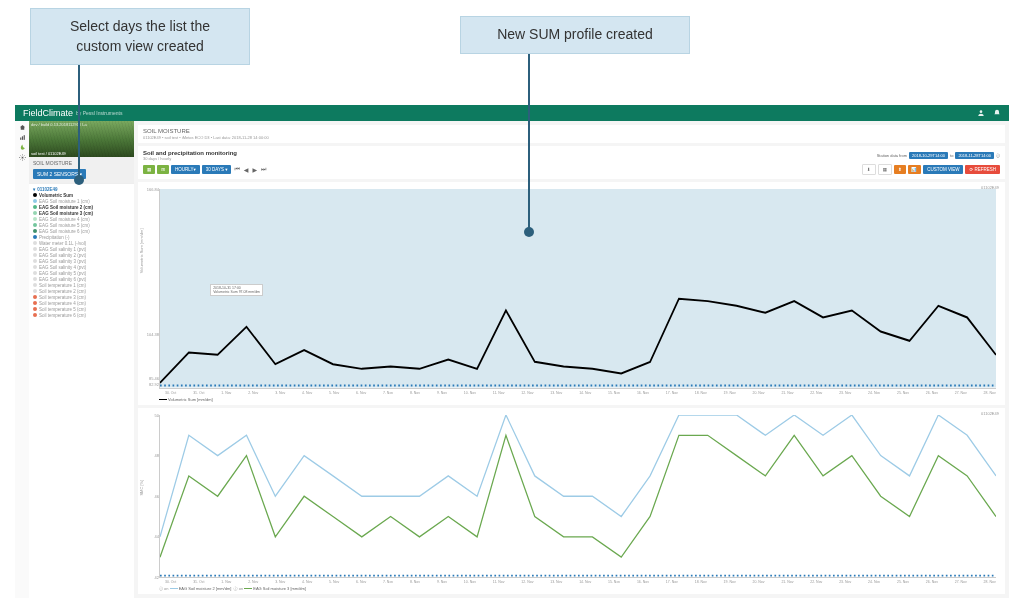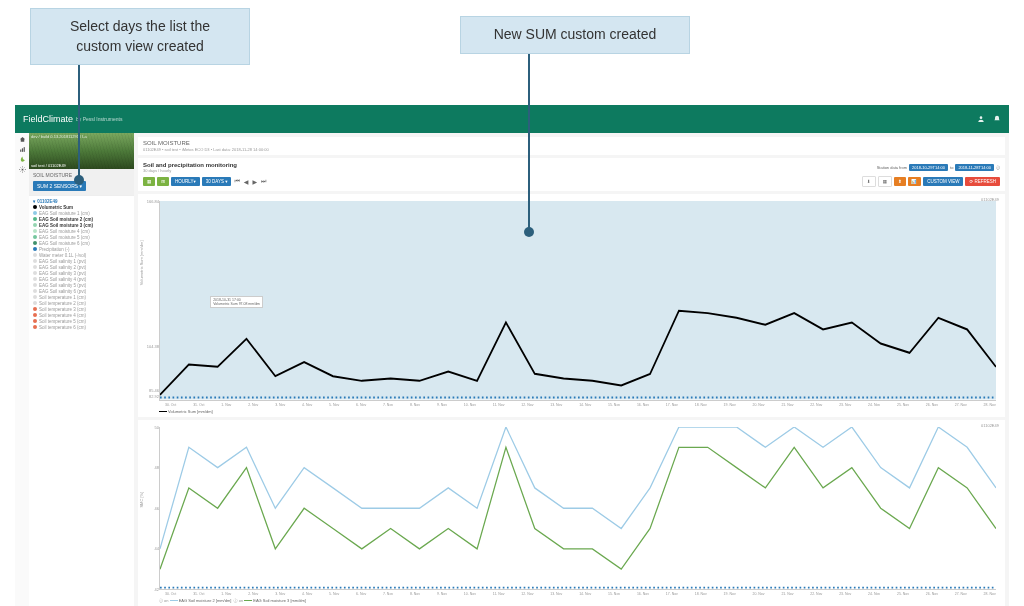--- a/index.html
+++ b/index.html
@@ -1,21 +1,21 @@
 <!DOCTYPE html>
 <html><head>
 <meta charset="utf-8">
 <style>
 *{margin:0;padding:0;box-sizing:border-box;font-family:Arial,sans-serif}
 body{background:#fff;width:1024px;height:606px;overflow:hidden;position:relative}
 .callout{position:absolute;background:#d4e6f1;border:1px solid #b8d4e3;padding:8px 16px;font-size:14px;color:#333;text-align:center;line-height:1.4;z-index:100}
 .callout-line{position:absolute;background:#2c5f7c;z-index:99}
 .callout-dot{position:absolute;width:10px;height:10px;border-radius:50%;background:#2c5f7c;z-index:99}
 .app-frame{position:absolute;left:15px;top:105px;right:15px;bottom:10px;background:#f0f0f0;font-size:6px}
-.header-bar{height:28px;background:#0d7a5f;display:flex;align-items:center;padding:0 8px;color:#fff}
+.header-bar{height:16px;background:#0d7a5f;display:flex;align-items:center;padding:0 8px;color:#fff}
 .header-bar .logo{font-size:9px;font-weight:300}
 .header-bar .sub{font-size:5px;opacity:.7;margin-left:3px}
 .header-right{margin-left:auto;display:flex;gap:8px}
 .header-icon{width:8px;height:8px;opacity:.9}
 .main-row{display:flex;height:calc(100% - 14px)}
 .icon-col{width:14px;background:#fafafa;display:flex;flex-direction:column;align-items:center;padding-top:3px;gap:3px}
 .icon-col .ic{width:7px;height:7px;color:#555}
 .left-col{width:105px;display:flex;flex-direction:column}
 .station-img{height:36px;background:linear-gradient(to bottom,#7aa85f 0%,#4d7a3a 50%,#2d4a1f 100%);position:relative}
 .station-img::after{content:"";position:absolute;inset:0;background:repeating-linear-gradient(75deg,transparent 0 2px,rgba(0,0,0,.05) 2px 3px)}
@@ -59,21 +59,21 @@
 .tooltip{position:absolute;background:#fff;border:1px solid #ccc;padding:1px 2px;font-size:3.5px;color:#666;white-space:nowrap;z-index:10}
 .chart1-bg{fill:#d8e8f0}
 </style>
 </head>
 <body>
 
 <div class="callout" style="left:30px;top:8px;width:220px">Select days the list the custom view created</div>
 <div class="callout-line" style="left:78px;top:57px;width:2px;height:120px"></div>
 <div class="callout-dot" style="left:74px;top:175px"></div>
 
-<div class="callout" style="left:460px;top:16px;width:230px">New SUM custom created</div>
+<div class="callout" style="left:460px;top:16px;width:230px">New SUM profile created</div>
 <div class="callout-line" style="left:528px;top:49px;width:2px;height:180px"></div>
 <div class="callout-dot" style="left:524px;top:227px"></div>
 
 <div class="app-frame">
   <div class="header-bar">
     <span class="logo">FieldClimate</span>
     <span class="sub">by Pessl Instruments</span>
     <div class="header-right">
       <svg class="header-icon" viewBox="0 0 24 24" fill="#fff">
           <circle cx="12" cy="8" r="4"></circle>

